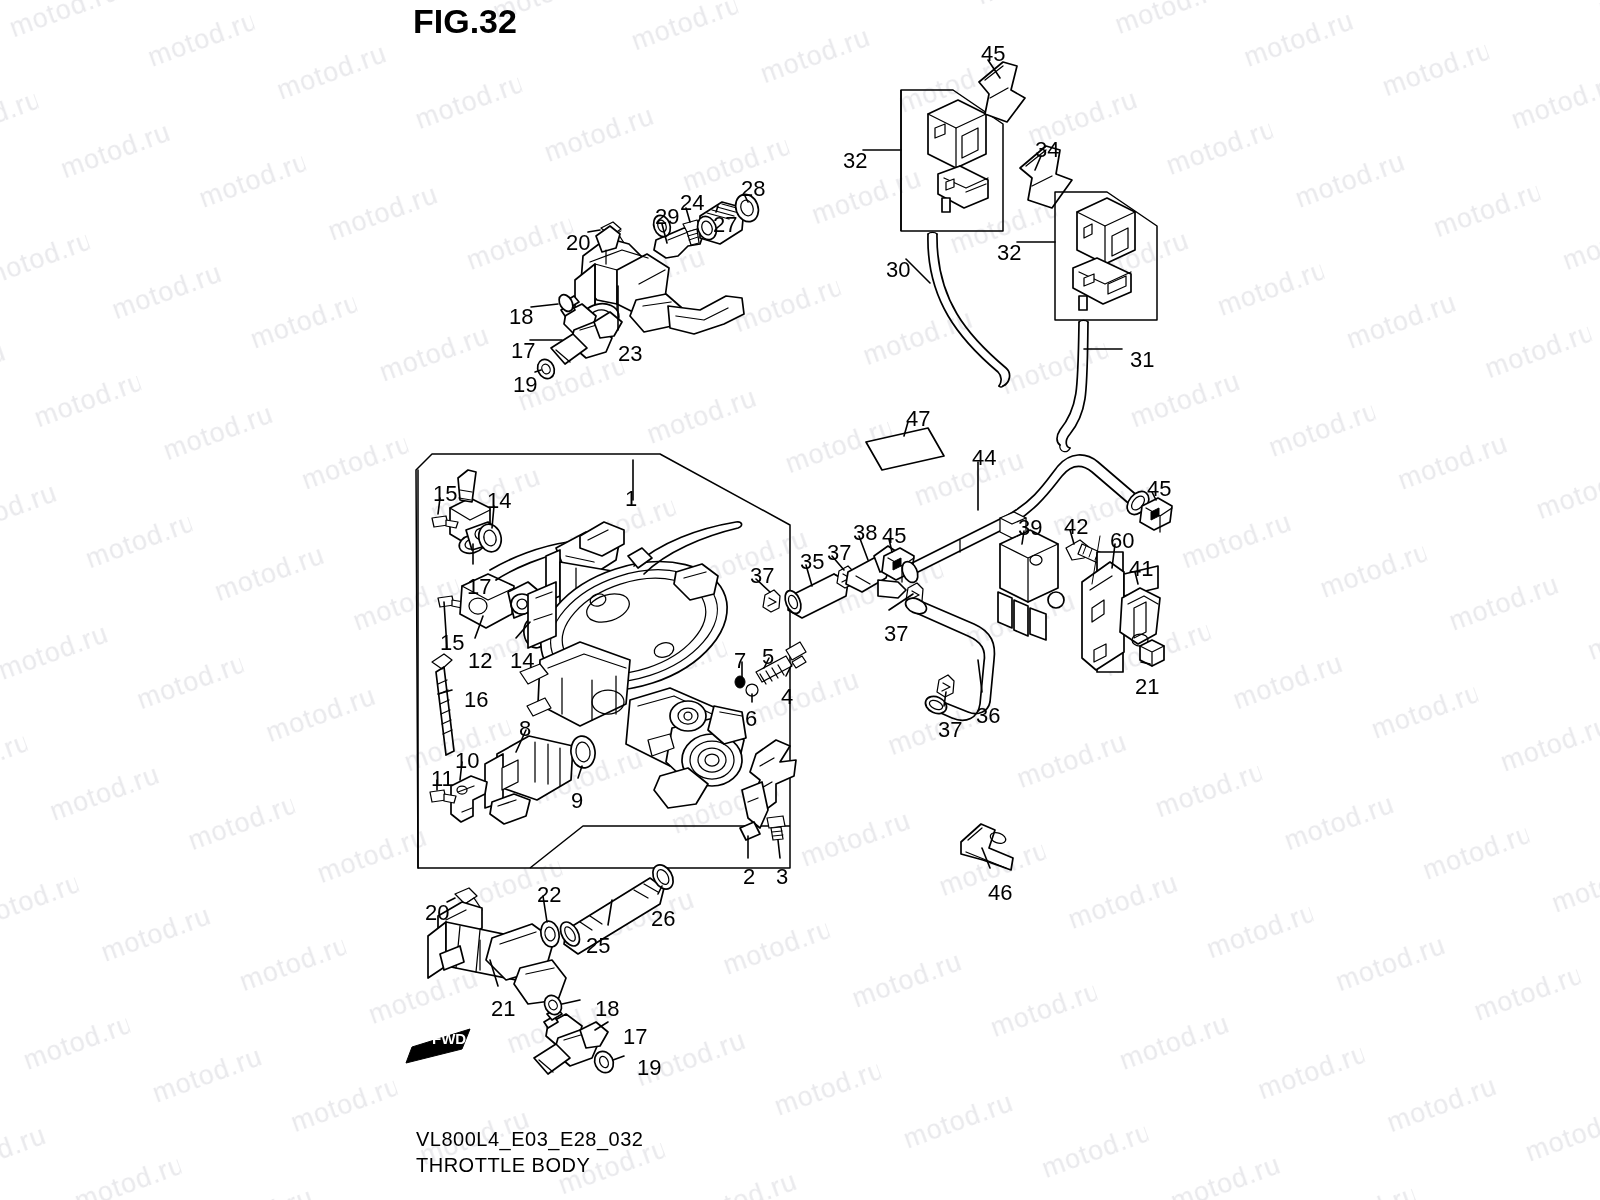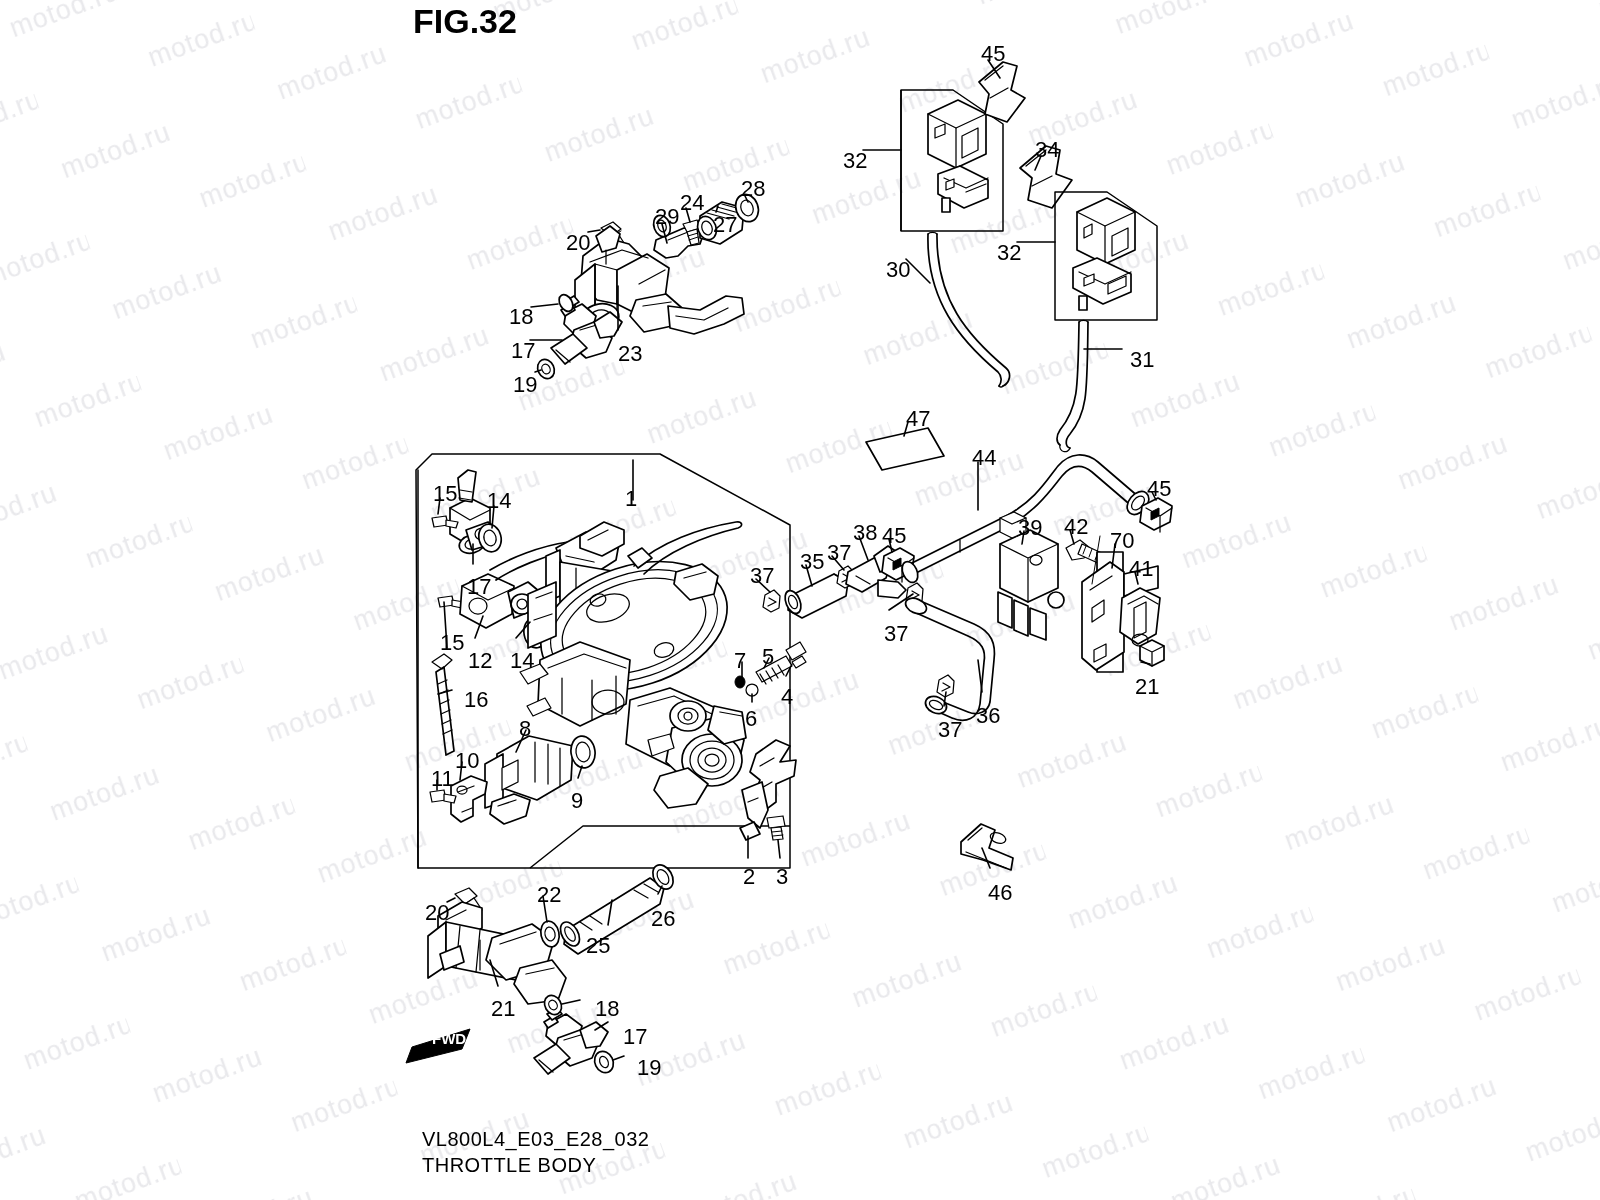--- a/index.html
+++ b/index.html
@@ -29,21 +29,21 @@
   #diagram .box{fill:none;stroke:#000;stroke-width:1.5;stroke-linejoin:round;}
   #diagram .lead{fill:none;stroke:#000;stroke-width:1.6;stroke-linecap:round;}
   .fignum{
     position:absolute;left:413px;top:2px;z-index:20;
     font-size:34px;font-weight:bold;letter-spacing:0px;text-align:center;
   }
   .caption{
     position:absolute;left:416px;top:1126px;z-index:20;
     font-size:20px;line-height:26px;letter-spacing:0.5px;
   }
-  .caption div{white-space:pre;margin-left:6px;}
+  .caption div{white-space:pre;}
   .num{
     position:absolute;z-index:20;font-size:22px;font-weight:normal;
     line-height:22px;white-space:pre;
   }
 </style>
 </head>
 <body>
 
 <svg id="watermark" viewBox="0 0 1600 1200" xmlns="http://www.w3.org/2000/svg">
   <defs>
@@ -635,21 +635,21 @@
     <div class="num" style="left: 981px; top: 43px;">45</div>
     <div class="num" style="left: 1035px; top: 139px;">34</div>
     <div class="num" style="left: 800px; top: 551px;">35</div>
     <div class="num" style="left: 976px; top: 705px;">36</div>
     <div class="num" style="left: 750px; top: 565px;">37</div>
     <div class="num" style="left: 827px; top: 542px;">37</div>
     <div class="num" style="left: 884px; top: 623px;">37</div>
     <div class="num" style="left: 938px; top: 719px;">37</div>
     <div class="num" style="left: 853px; top: 522px;">38</div>
     <div class="num" style="left: 1018px; top: 517px;">39</div>
-    <div class="num" style="left: 1110px; top: 530px;">70</div>
+    <div class="num" style="left: 1110px; top: 530px;">60</div>
     <div class="num" style="left: 1129px; top: 558px; text-align: right;">41</div>
     <div class="num" style="left: 1064px; top: 516px;">42</div>
     <div class="num" style="left: 1135px; top: 676px;">21</div>
     <div class="num" style="left: 972px; top: 447px;">44</div>
     <div class="num" style="left: 882px; top: 525px;">45</div>
     <div class="num" style="left: 1147px; top: 478px;">45</div>
     <div class="num" style="left: 988px; top: 882px;">46</div>
     <div class="num" style="left: 906px; top: 408px;">47</div>
   </div>
 

